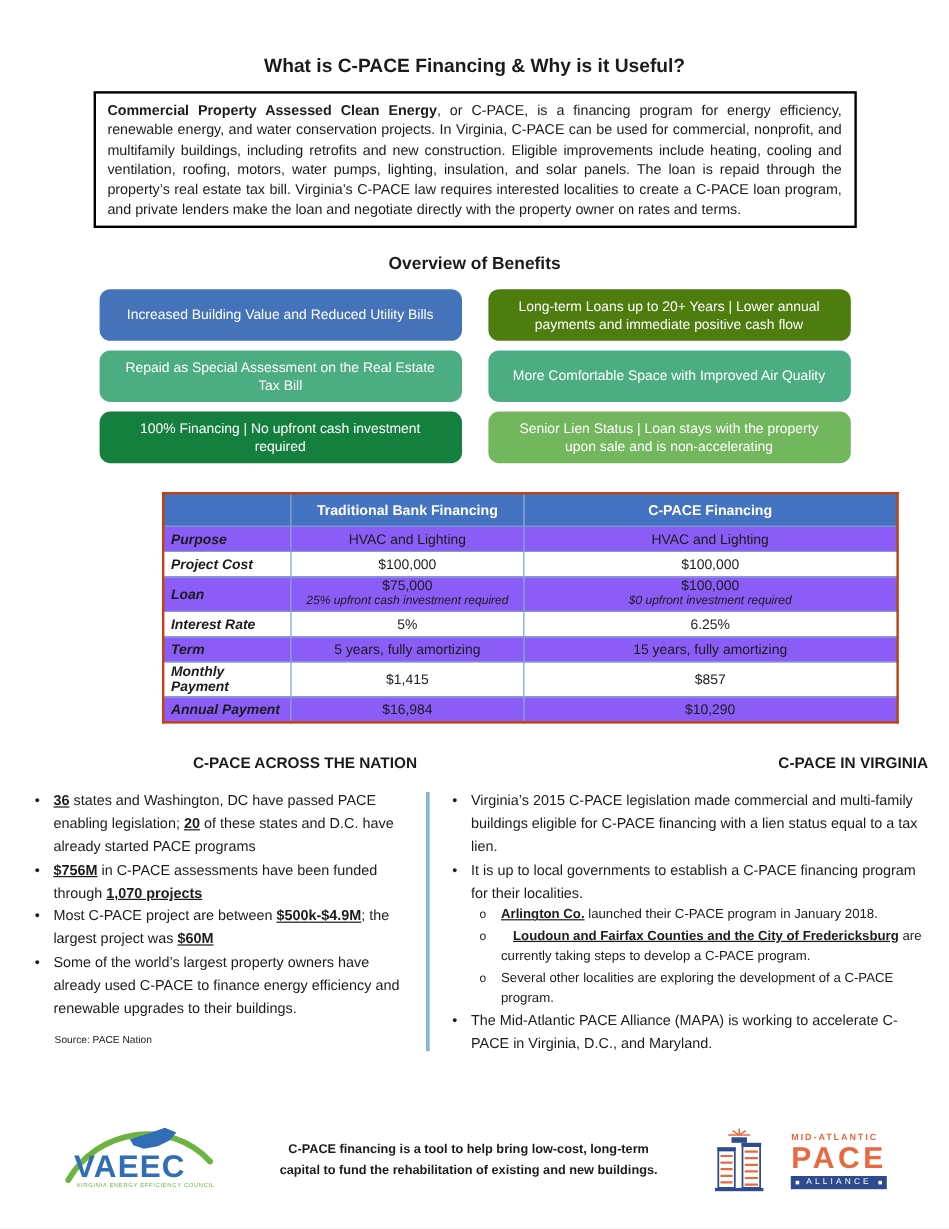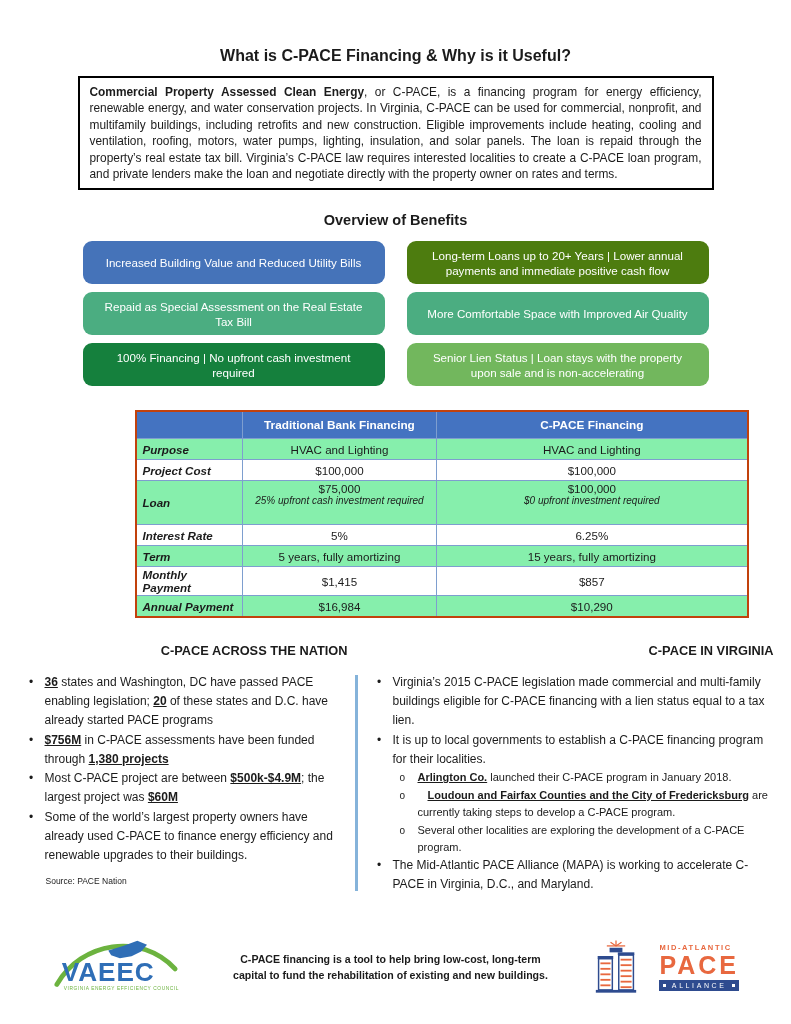--- a/index.html
+++ b/index.html
@@ -27,22 +27,22 @@
     display:flex; align-items:center; justify-content:center; text-align:center;
     padding:3px 18px; box-sizing:border-box;
   }
   
   .cmp-wrap { width:614px; margin:24px auto 0; }
   .cmp-table { border-collapse:collapse; width:100%; font-size:11.6px; border:2px solid #c2410c;margin-left:46px; }
   .cmp-table th, .cmp-table td { border:1px solid #7E9ECF; }
   .cmp-table thead th { background:#4473C1; color:#fff; font-weight:bold; height:24px; font-size:11.8px; }
   .cmp-table td { text-align:center; padding:1px 4px; height:18px; }
   .cmp-table td.lbl { text-align:left; font-weight:bold; font-style:italic; padding-left:6px; }
-  .cmp-table tr.alt td { background:#86efac; }
-  .cell-note { font-size:10px; font-style:italic; line-height:11px; padding-bottom:17px; }
+  .cmp-table tr.alt td { background:#8b5cf6; }
+  .cell-note { font-size:10px; font-style:italic; line-height:11px; padding-bottom:2px; }
   
   .cols { width:756px; margin:25px auto 0; display:grid; grid-template-columns:330px 18px 1fr; }
   .col-heading { text-align:right; font-size:12.8px; font-weight:bold; margin:0 0 15px; }
   .divider-cell { display:flex; justify-content:center; }
   .divider-bar { width:3px; background:#85B3DA; margin-top:32px; margin-bottom:4px; }
   .bul { display:flex; font-size:12px; line-height:18.8px; margin-bottom:1px; }
   .bul .dot { flex:none; width:27px; text-align:center; }
   .bul .dot::before { content:"\2022"; }
   .bul .txt { flex:1; padding-right:2px; }
   .sub { display:flex; font-size:11px; line-height:17.4px; margin-left:32px; }
@@ -153,21 +153,21 @@
   <div class="cols">
 
     <div class="col">
       <h3 class="col-heading">C-PACE ACROSS THE NATION</h3>
       <div class="bul">
         <span class="dot"></span>
         <div class="txt"><span style="font-weight: 700; text-decoration: underline;">36</span><span> states and Washington, DC have passed PACE enabling legislation; </span><span style="font-weight: 700; text-decoration: underline;">20</span><span> of these states and D.C. have already started PACE programs</span></div>
       </div>
       <div class="bul">
         <span class="dot"></span>
-        <div class="txt"><span style="font-weight: 700; text-decoration: underline;">$756M</span><span> in C-PACE assessments have been funded through </span><span style="font-weight: 700; text-decoration: underline;">1,380 projects</span></div>
+        <div class="txt"><span style="font-weight: 700; text-decoration: underline;">$756M</span><span> in C-PACE assessments have been funded through </span><span style="font-weight: 700; text-decoration: underline;">1,070 projects</span></div>
       </div>
       <div class="bul">
         <span class="dot"></span>
         <div class="txt"><span>Most C-PACE project are between </span><span style="font-weight: 700; text-decoration: underline;">$500k-$4.9M</span><span>; the largest project was </span><span style="font-weight: 700; text-decoration: underline;">$60M</span></div>
       </div>
       <div class="bul">
         <span class="dot"></span>
         <div class="txt"><span>Some of the world’s largest property owners have already used C-PACE to finance energy efficiency and renewable upgrades to their buildings.</span></div>
       </div>
       <div class="source-note">Source: PACE Nation</div>

